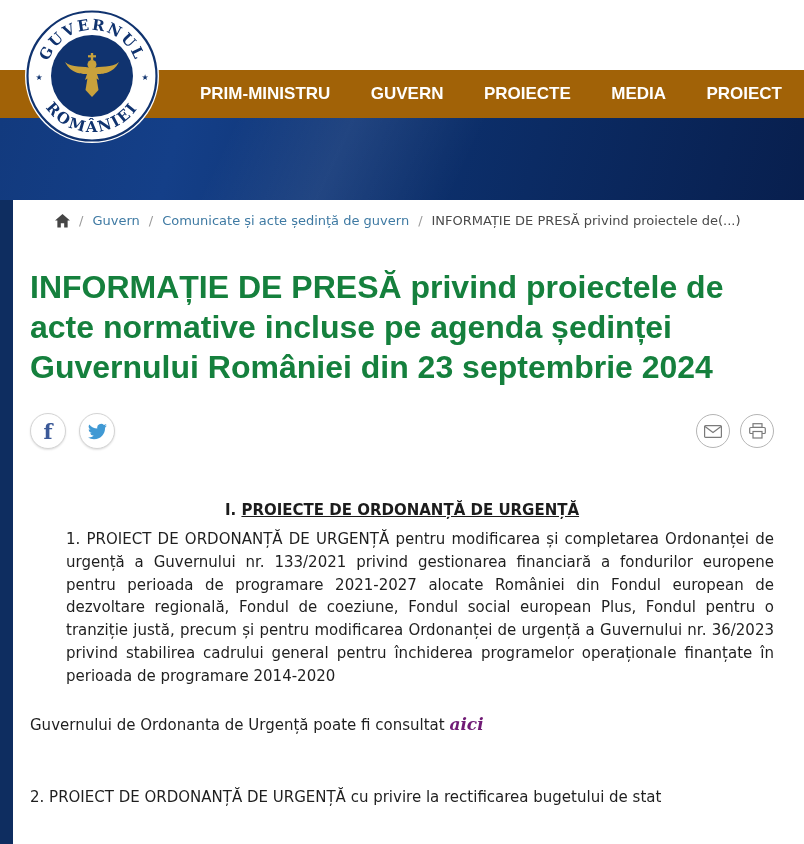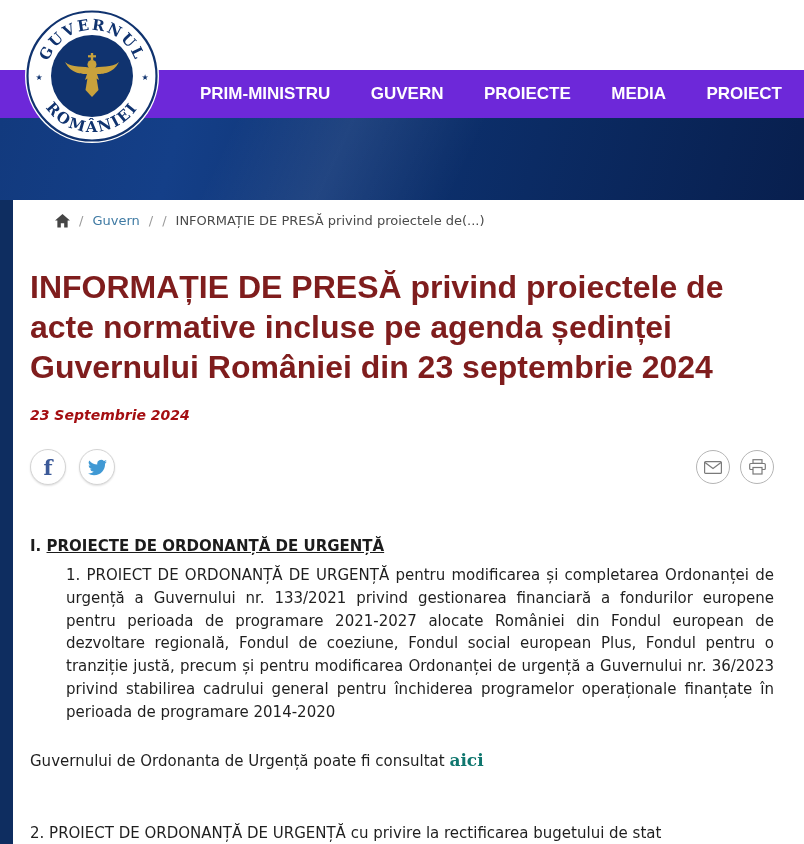--- a/index.html
+++ b/index.html
@@ -11,21 +11,21 @@
     background: #ffffff;
     font-family: "DejaVu Sans", "Liberation Sans", sans-serif;
     color: #1f1f1f;
   }
 
   
   header { position: relative; width: 100%; }
   .top-strip { height: 70px; background: #ffffff; }
   .navbar {
     height: 48px;
-    background: #6d28d9;
+    background: #a16207;
     display: flex;
     align-items: center;
     justify-content: space-between;
     padding: 0 22px 0 200px;
   }
   .nav-item {
     color: #ffffff;
     font-family: "Liberation Sans", sans-serif;
     font-weight: bold;
     font-size: 17px;
@@ -83,21 +83,21 @@
 
   article { padding: 0 30px 40px 17px; }
 
   h1.title {
     margin-top: 26px;
     max-width: 705px;
     font-family: "Liberation Sans", sans-serif;
     font-size: 32px;
     font-weight: bold;
     line-height: 1.25;
-    color: #7f1d1d;
+    color: #15803d;
   }
   .date {
     margin-top: 20px;
     color: #a40e12;
     font-style: italic;
     font-weight: bold;
     font-size: 14px;
   }
 
   .social-row {
@@ -126,34 +126,36 @@
     color: #3b5998;
     font-size: 21px;
     line-height: 1;
   }
 
   .section-heading {
     margin-top: 52px;
     font-size: 15px;
     font-weight: bold;
     color: #1c1c1c;
+    text-align: center;
   }
   .section-heading .u { text-decoration: underline; }
 
   .body-text {
     font-size: 15px;
     line-height: 1.52;
     color: #1f1f1f;
   }
   .justify { text-align: justify; }
   .p-first { margin-top: 9px; margin-left: 36px; }
   .consult { margin-top: 24px; }
   .aici {
-    color: #0f766e;
+    color: #701a75;
     font-family: "DejaVu Serif", serif;
+    font-style: italic;
     font-weight: bold;
     font-size: 17px;
     text-decoration: none;
     cursor: pointer;
   }
   .p-item { margin-top: 49px; }
 </style>
 </head>
 <body>
 
@@ -198,28 +200,28 @@
 
   <div class="breadcrumb">
     <a class="bc-home">
       <svg width="15" height="14" viewBox="0 0 16 15">
           <path d="M8 0 L16 7 H13.5 V14.5 H9.8 V10 H6.2 V14.5 H2.5 V7 H0 Z" fill="#454545"></path>
         </svg>
     </a>
     <span class="bc-sep">/</span>
     <a class="bc-link">Guvern</a>
     <span class="bc-sep">/</span>
+    <a class="bc-link">Comunicate și acte ședință de guvern</a>
     <span class="bc-sep">/</span>
     <span class="bc-current">INFORMAȚIE DE PRESĂ privind proiectele de(...)</span>
   </div>
 
   <article>
     <h1 class="title">INFORMAȚIE DE PRESĂ privind proiectele de acte normative incluse pe agenda ședinței Guvernului României din 23 septembrie 2024</h1>
 
-    <div class="date">23 Septembrie 2024</div>
 
     <div class="social-row">
       <a class="icon-circle">
         <span class="fb-f">f</span>
       </a>
       <a class="icon-circle">
         <svg width="19" height="19" viewBox="0 0 24 24">
             <path fill="#4099d4" d="M23.95 4.57a10 10 0 0 1-2.82.77 4.96 4.96 0 0 0 2.16-2.72c-.95.56-2.01.96-3.13 1.19a4.92 4.92 0 0 0-8.39 4.49A13.97 13.97 0 0 1 1.64 3.16a4.92 4.92 0 0 0 1.52 6.57 4.9 4.9 0 0 1-2.23-.61v.06a4.92 4.92 0 0 0 3.95 4.83 4.9 4.9 0 0 1-2.22.08 4.93 4.93 0 0 0 4.6 3.42A9.87 9.87 0 0 1 0 19.54a13.94 13.94 0 0 0 7.55 2.21c9.05 0 14-7.5 14-14v-.64a10 10 0 0 0 2.4-2.54z"></path>
           </svg>
       </a>

